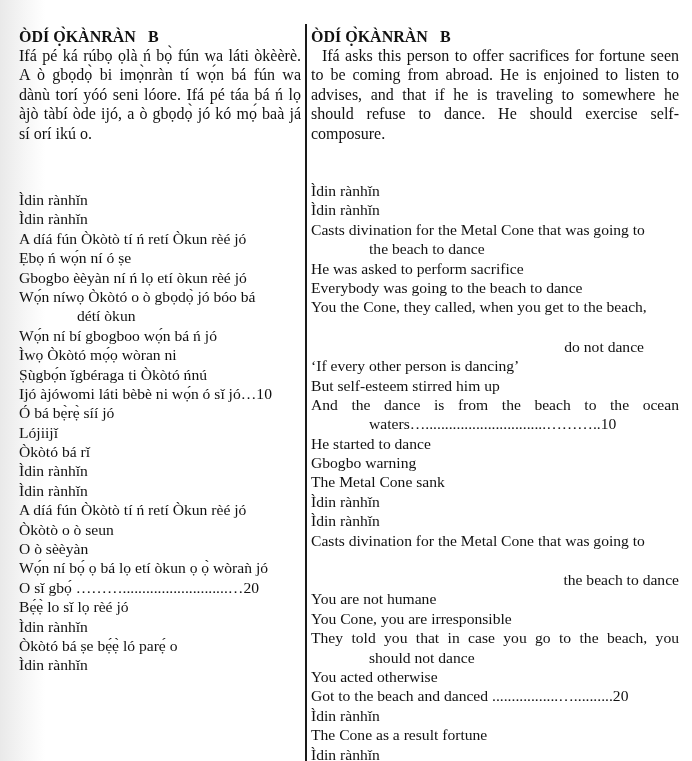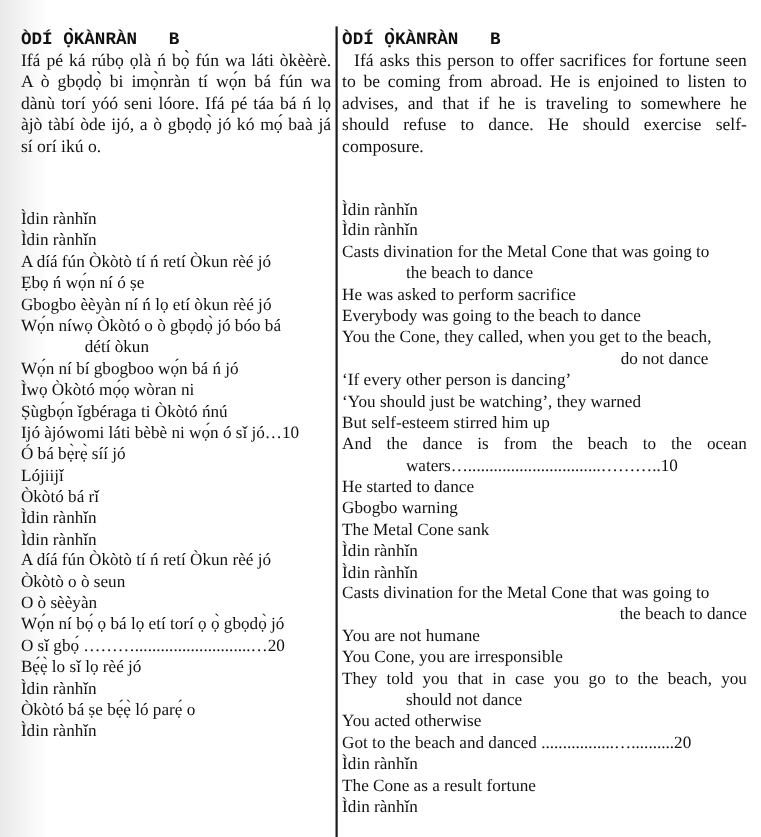--- a/index.html
+++ b/index.html
@@ -6,30 +6,30 @@
     body {
       width:692px; height:761px; overflow:hidden; position:relative;
       background: linear-gradient(to right, #e9e9e9 0px, #f6f6f6 25px, #ffffff 45px, #ffffff 100%);
       font-family: "Liberation Serif", "DejaVu Serif", serif;
       color:#111;
     }
     .col { position:absolute; top:0; }
     .left { left:19px; width:282px; }
     .right { left:311px; width:368px; }
     .divider { position:absolute; left:305px; top:24px; width:2px; height:737px; background:#1a1a1a; }
-    .title { position:absolute; top:27px; font-weight:bold; font-size:16px; line-height:19px; white-space:pre;font-family:Liberation Mono, monospace; }
+    .title { position:absolute; top:27px; font-weight:bold; font-size:16px; line-height:19px; white-space:pre; }
     .para { position:absolute; top:46px; font-size:16px; line-height:19.4px; }
     .para .pl { display:block; text-align:justify; text-align-last:justify; white-space:nowrap; }
     .para .pl.last { text-align-last:left; }
     .verses { position:absolute; font-size:15.6px; line-height:19.4px; }
     .left .verses { top:190px; }
     .right .verses { top:181px; }
     .vl { display:block; white-space:nowrap; height:19.4px; }
     .ind1 { padding-left:58px; }
-    .indR { text-align:right; padding-right:8px; }
+    .indR { text-align:right; padding-right:8px;margin-top:20px; }
     .just { text-align:justify; text-align-last:justify; }
   </style>
 </head>
 <body>
 
 <div class="divider"></div>
 
 <div class="col left">
   <div class="title" style="width:282px">ÒDÍ Ọ̀KÀNRÀN   B</div>
   <div class="para" style="width:282px">
@@ -52,21 +52,21 @@
     <span class="vl">Ṣùgbọ́n ǐgbéraga ti Òkòtó ńnú</span>
     <span class="vl">Ijó àjówomi láti bèbè ni wọ́n ó sǐ jó…10</span>
     <span class="vl">Ó bá bẹ̀rẹ̀ síí jó</span>
     <span class="vl">Lójiijǐ</span>
     <span class="vl">Òkòtó bá rǐ</span>
     <span class="vl">Ìdin rànhǐn</span>
     <span class="vl">Ìdin rànhǐn</span>
     <span class="vl">A díá fún Òkòtò tí ń retí Òkun rèé jó</span>
     <span class="vl">Òkòtò o ò seun</span>
     <span class="vl">O ò sèèyàn</span>
-    <span class="vl">Wọ́n ní bọ́ ọ bá lọ etí torí ọ ọ̀ gbọdọ̀ jó</span>
+    <span class="vl">Wọ́n ní bọ́ ọ bá lọ etí òkun ọ ọ̀ wòraǹ jó</span>
     <span class="vl">O sǐ gbọ́ ………...........................…20</span>
     <span class="vl">Bẹ́ẹ̀ lo sǐ lọ rèé jó</span>
     <span class="vl">Ìdin rànhǐn</span>
     <span class="vl">Òkòtó bá ṣe bẹ́ẹ̀ ló parẹ́ o</span>
     <span class="vl">Ìdin rànhǐn</span>
   </div>
 </div>
 
 <div class="col right">
   <div class="title" style="width:368px">ÒDÍ Ọ̀KÀNRÀN   B</div>
@@ -80,21 +80,20 @@
   <div class="verses" style="width:368px">
     <span class="vl">Ìdin rànhǐn</span>
     <span class="vl">Ìdin rànhǐn</span>
     <span class="vl">Casts divination for the Metal Cone that was going to</span>
     <span class="vl ind1">the beach to dance</span>
     <span class="vl">He was asked to perform sacrifice</span>
     <span class="vl">Everybody was going to the beach to dance</span>
     <span class="vl">You the Cone, they called, when you get to the beach,</span>
     <span class="vl indR" style="padding-right:35px">do not dance</span>
     <span class="vl">‘If every other person is dancing’</span>
-    <span class="vl">‘You should just be watching’, they warned</span>
     <span class="vl">But self-esteem stirred him up</span>
     <span class="vl just">And the dance is from the beach to the ocean</span>
     <span class="vl ind1">waters…...............................………..10</span>
     <span class="vl">He started to dance</span>
     <span class="vl">Gbogbo warning</span>
     <span class="vl">The Metal Cone sank</span>
     <span class="vl">Ìdin rànhǐn</span>
     <span class="vl">Ìdin rànhǐn</span>
     <span class="vl">Casts divination for the Metal Cone that was going to</span>
     <span class="vl indR" style="padding-right:0px">the beach to dance</span>

